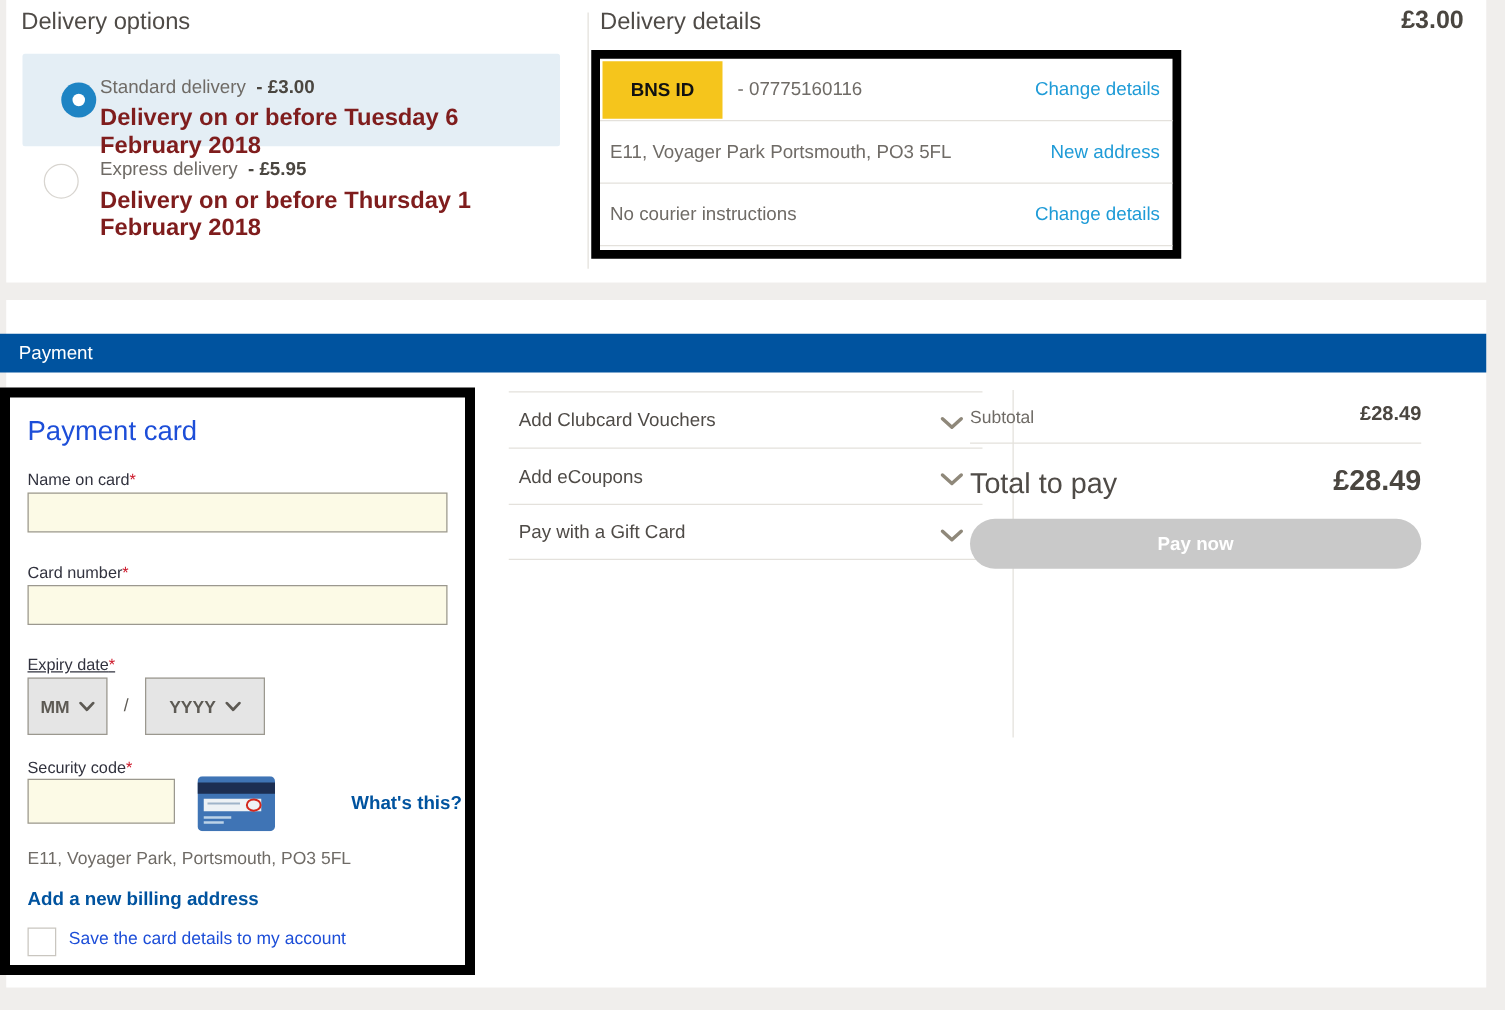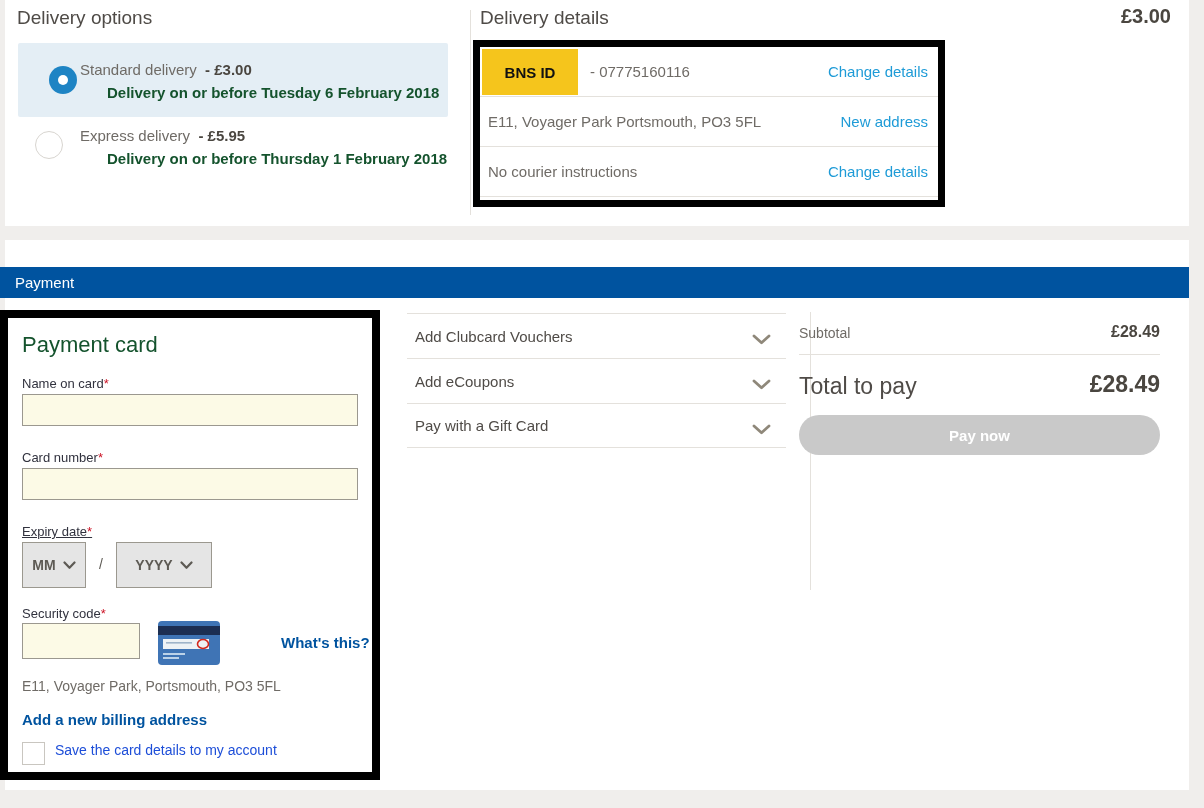--- a/index.html
+++ b/index.html
@@ -20,38 +20,38 @@
   .option-row.unselected { top:124px; }
   .radio { position:absolute; left:31px; top:23px; width:28px; height:28px; border-radius:50%; }
   .option-row.unselected .radio { left:17px; top:7px; }
   .radio.on { background:#1e84c4; }
   .radio.on::after { content:""; position:absolute; left:9px; top:9px; width:10px; height:10px; border-radius:50%; background:#ffffff; }
   .radio.off { background:#ffffff; border:1px solid #d8d5d0; }
   .option-text { position:absolute; left:62px; top:18px; }
   .option-row.unselected .option-text { left:62px; top:3px; }
   .option-line1 { font-size:15px; color:#6f6b66; }
   .option-line1 .price { font-weight:bold; color:#4a4640; }
-  .option-line2 { font-size:15px; font-weight:bold; color:#14532d; margin-top:6px;margin-left:27px; }
+  .option-line2 { font-size:19px; font-weight:bold; color:#7f1d1d; margin-top:6px; }
 
   
   .dd-box { position:absolute; left:468px; top:40px; width:472px; height:167px; background:#ffffff; border:7px solid #000000; }
   .dd-row { position:relative; height:50px; border-bottom:1px solid #e4e1dc; }
   .dd-row-text { position:absolute; left:8px; top:16px; font-size:15px; color:#6f6b66; }
   .dd-row-link { position:absolute; right:10px; top:16px; font-size:15px; color:#1e9bd7; cursor:pointer; }
   .bns-badge { position:absolute; left:2px; top:2px; width:96px; height:46px; background:#f5c51c; color:#111111; font-size:15px; font-weight:bold; display:flex; align-items:center; justify-content:center; }
   .dd-row1-text { left:110px; }
 
   
   .main-panel { position:absolute; left:5px; top:240px; width:1184px; height:550px; background:#ffffff; }
   .payment-bar { position:absolute; left:0; top:267px; width:1189px; height:31px; background:#00539f; display:flex; align-items:center; }
   .payment-bar-label { color:#ffffff; font-size:15px; font-weight:normal; margin-left:15px; }
 
   
   .card-box { position:absolute; left:0; top:310px; width:380px; height:470px; background:#ffffff; border:8px solid #000000; }
-  .card-box-title { position:absolute; left:14px; top:14px; font-size:22px; color:#14532d; }
+  .card-box-title { position:absolute; left:14px; top:14px; font-size:22px; color:#1d4ed8; }
   .field-label { position:absolute; left:14px; font-size:13px; color:#31323e; }
   .req { color:#cc1426; }
   .text-input { position:absolute; left:14px; background:#fcfae6; border:1px solid #9b988f; }
   .input-name   { top:76px;  width:336px; height:32px; }
   .input-number { top:150px; width:336px; height:32px; }
   .input-cvv    { top:305px; width:118px; height:36px; }
   .label-name { top:58px; }
   .label-number { top:132px; }
   .label-expiry { top:206px;text-decoration:underline; }
   .label-cvv { top:288px; }
@@ -69,21 +69,21 @@
   
   .accordions { position:absolute; left:407px; top:313px; width:379px; }
   .acc-row { position:relative; height:45px; border-top:1px solid #e4e1dc; display:flex; align-items:center; cursor:pointer; }
   .acc-row:last-child { border-bottom:1px solid #e4e1dc; }
   .acc-label { font-size:15px; color:#4f4b47; margin-left:8px; }
   .acc-chevron { position:absolute; right:15px; top:17px; }
 
   .mid-vdivider { position:absolute; left:810px; top:312px; width:1px; height:278px; background:#e4e1dc; }
 
   
-  .summary { position:absolute; left:799px; top:315px; width:361px; }
+  .summary { position:absolute; left:776px; top:315px; width:361px; }
   .sum-row { position:relative; }
   .sub-row { height:40px; border-bottom:1px solid #e4e1dc; }
   .sub-label { position:absolute; left:0; top:10px; font-size:14px; color:#6f6b66; }
   .sub-value { position:absolute; right:0; top:8px; font-size:16px; font-weight:bold; color:#4a4640; }
   .total-row { height:56px; }
   .total-label { position:absolute; left:0; top:18px; font-size:23px; color:#4f4b47; }
   .total-value { position:absolute; right:0; top:16px; font-size:23px; font-weight:bold; color:#4a4640; }
   .pay-btn { margin-top:4px; width:361px; height:40px; background:#c9c9c9; border:none; border-radius:21px; color:#ffffff; font-size:15px; font-weight:bold; font-family:"Liberation Sans", sans-serif; cursor:pointer; }
   .points-row { height:46px; border-bottom:1px solid #e4e1dc; margin-top:6px; }
   .points-label { position:absolute; left:0; top:12px; font-size:14px; color:#6f6b66; }

